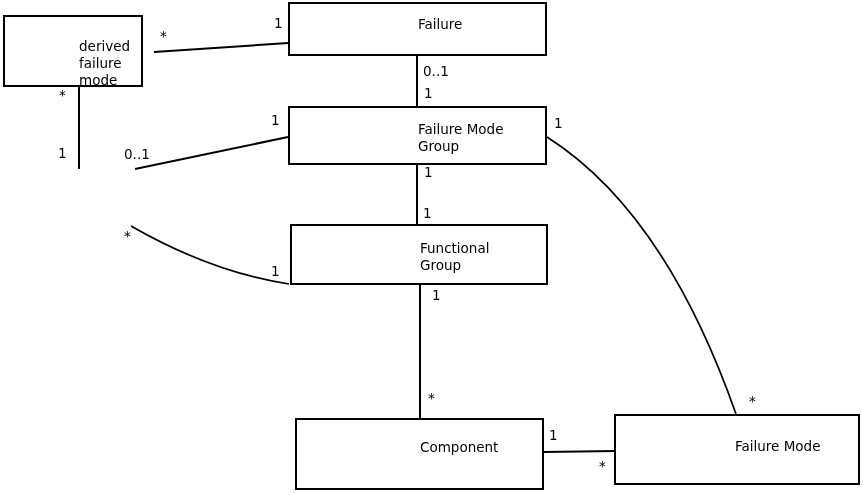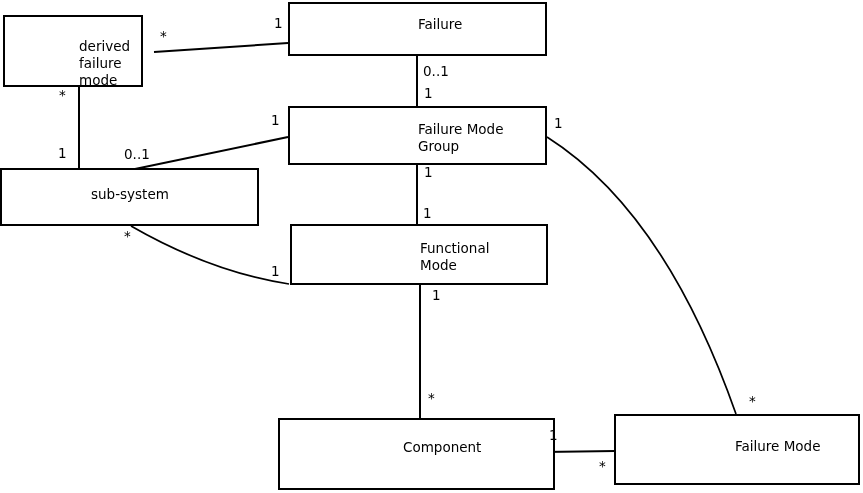--- a/index.html
+++ b/index.html
@@ -68,30 +68,27 @@
 
   <div class="entity" style="left:288px; top:2px; width:259px; height:54px;">
     <span class="entity-label" style="left:128px; top:12px;">Failure</span>
   </div>
 
   <div class="entity" style="left:288px; top:106px; width:259px; height:59px;">
     <span class="entity-label" style="left:128px; top:13px;">Failure Mode
 Group</span>
   </div>
 
-  <div class="entity" style="left:0px; top:168px; width:259px; height:58px;">
-    <span class="entity-label" style="left:89px; top:16px;">sub-system</span>
-  </div>
 
   <div class="entity" style="left:290px; top:224px; width:258px; height:61px;">
     <span class="entity-label" style="left:128px; top:14px;">Functional
-Mode</span>
+Group</span>
   </div>
 
-  <div class="entity" style="left:278px; top:418px; width:277px; height:72px;">
+  <div class="entity" style="left:295px; top:418px; width:249px; height:72px;">
     <span class="entity-label" style="left:123px; top:19px;">Component</span>
   </div>
 
   <div class="entity" style="left:614px; top:414px; width:246px; height:71px;">
     <span class="entity-label" style="left:119px; top:22px;">Failure Mode</span>
   </div>
 
   <span class="mult" style="left:160px; top:29px;">*</span>
   <span class="mult" style="left:274px; top:16px;">1</span>
   <span class="mult" style="left:423px; top:64px;">0..1</span>

